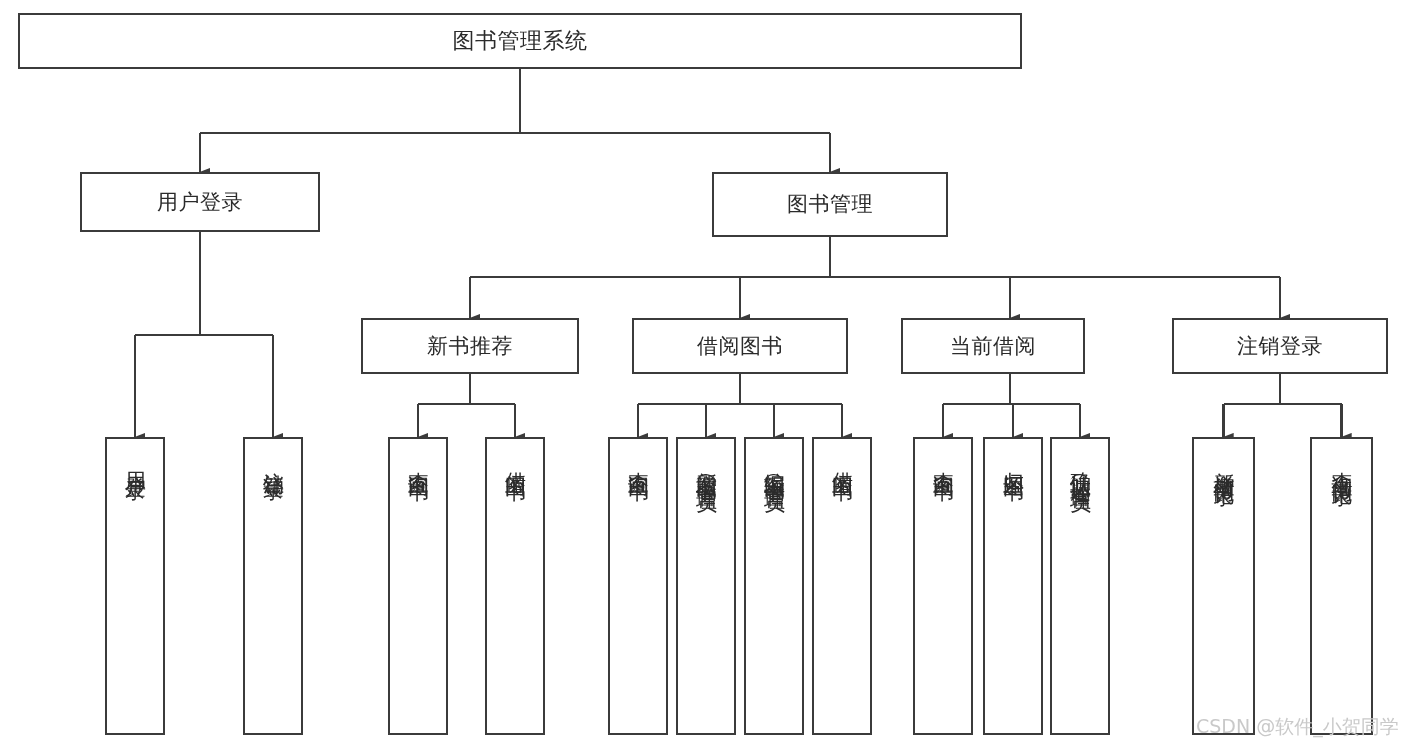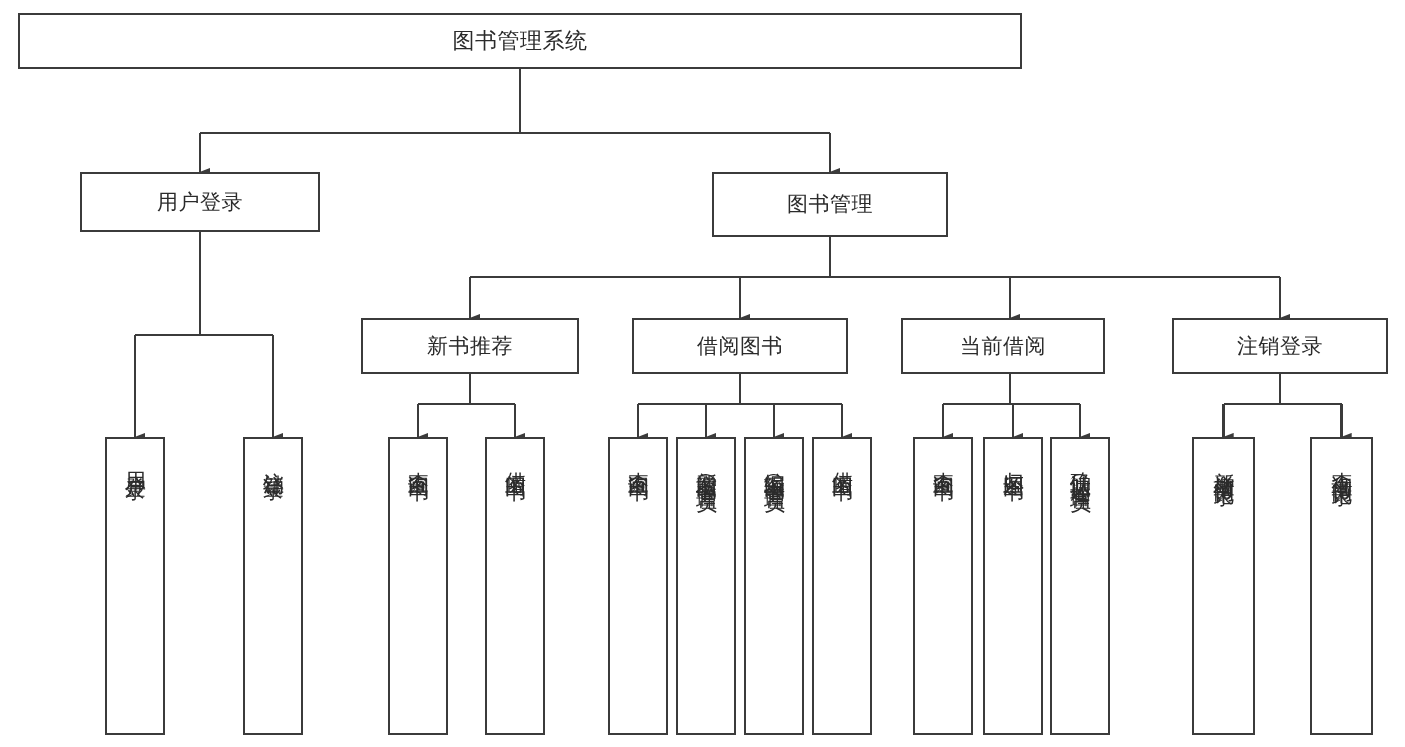--- a/index.html
+++ b/index.html
@@ -125,21 +125,21 @@
       </div>
       <div class="node horizontal" style="left: 712px; top: 172px; width: 236px; height: 65px; border-color: rgb(59, 59, 59);">
         <span class="node-label" style="color: rgb(43, 43, 43);">图书管理</span>
       </div>
       <div class="node horizontal" style="left: 361px; top: 318px; width: 218px; height: 56px; border-color: rgb(59, 59, 59);">
         <span class="node-label" style="color: rgb(43, 43, 43);">新书推荐</span>
       </div>
       <div class="node horizontal" style="left: 632px; top: 318px; width: 216px; height: 56px; border-color: rgb(59, 59, 59);">
         <span class="node-label" style="color: rgb(43, 43, 43);">借阅图书</span>
       </div>
-      <div class="node horizontal" style="left: 901px; top: 318px; width: 204px; height: 56px; border-color: rgb(59, 59, 59);">
+      <div class="node horizontal" style="left: 901px; top: 318px; width: 184px; height: 56px; border-color: rgb(59, 59, 59);">
         <span class="node-label" style="color: rgb(43, 43, 43);">当前借阅</span>
       </div>
       <div class="node horizontal" style="left: 1172px; top: 318px; width: 216px; height: 56px; border-color: rgb(59, 59, 59);">
         <span class="node-label" style="color: rgb(43, 43, 43);">注销登录</span>
       </div>
       <div class="node vertical" style="left: 105px; top: 437px; width: 60px; height: 298px; border-color: rgb(59, 59, 59);">
         <span class="node-label" style="color: rgb(43, 43, 43);">用户登录</span>
       </div>
       <div class="node vertical" style="left: 243px; top: 437px; width: 60px; height: 298px; border-color: rgb(59, 59, 59);">
         <span class="node-label" style="color: rgb(43, 43, 43);">注销登录</span>
@@ -172,13 +172,14 @@
         <span class="node-label" style="color: rgb(43, 43, 43);">确认归还（管理员）</span>
       </div>
       <div class="node vertical" style="left: 1192px; top: 437px; width: 63px; height: 298px; border-color: rgb(59, 59, 59);">
         <span class="node-label" style="color: rgb(43, 43, 43);">新增借阅记录</span>
       </div>
       <div class="node vertical" style="left: 1310px; top: 437px; width: 63px; height: 298px; border-color: rgb(59, 59, 59);">
         <span class="node-label" style="color: rgb(43, 43, 43);">查询借阅记录</span>
       </div>
     </div>
 
+  <div class="watermark" style="left: 1196px; top: 714px; color: rgb(201, 201, 201);">CSDN @软件_小贺同学</div>
 </div>
 
 </body></html>

